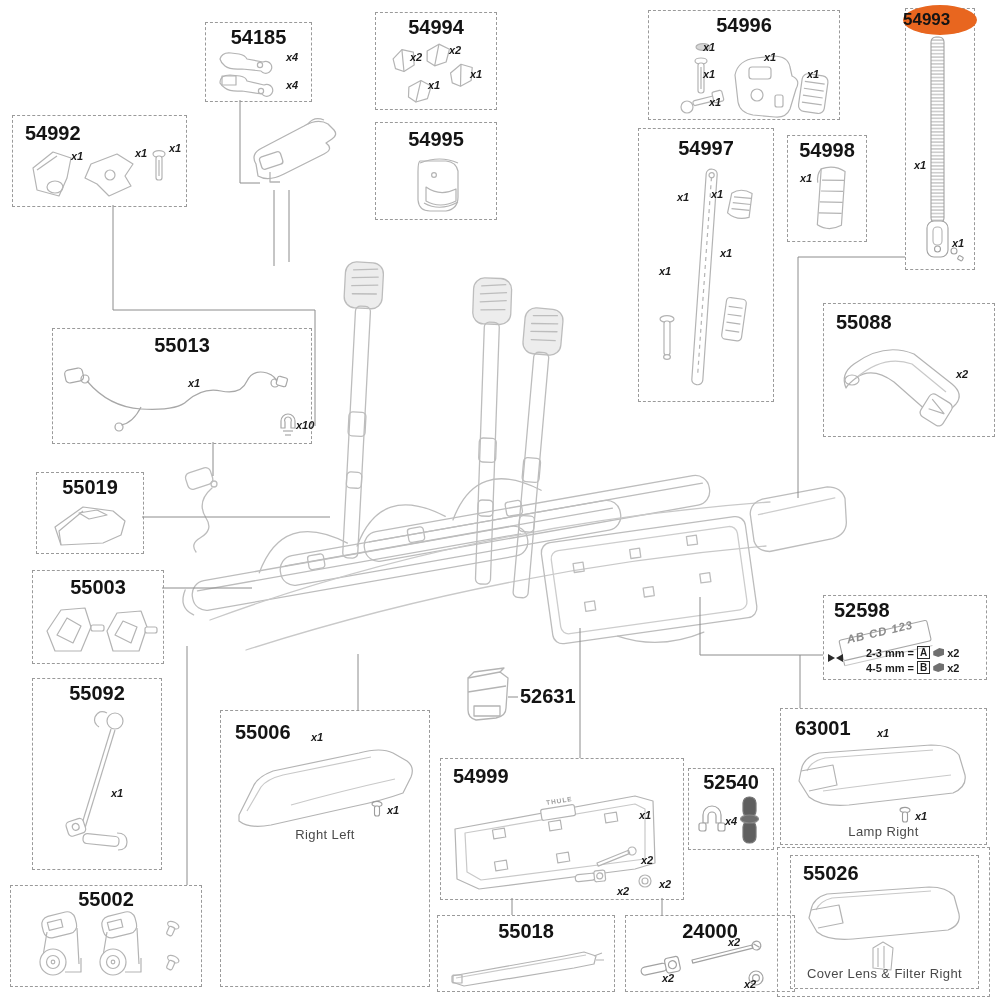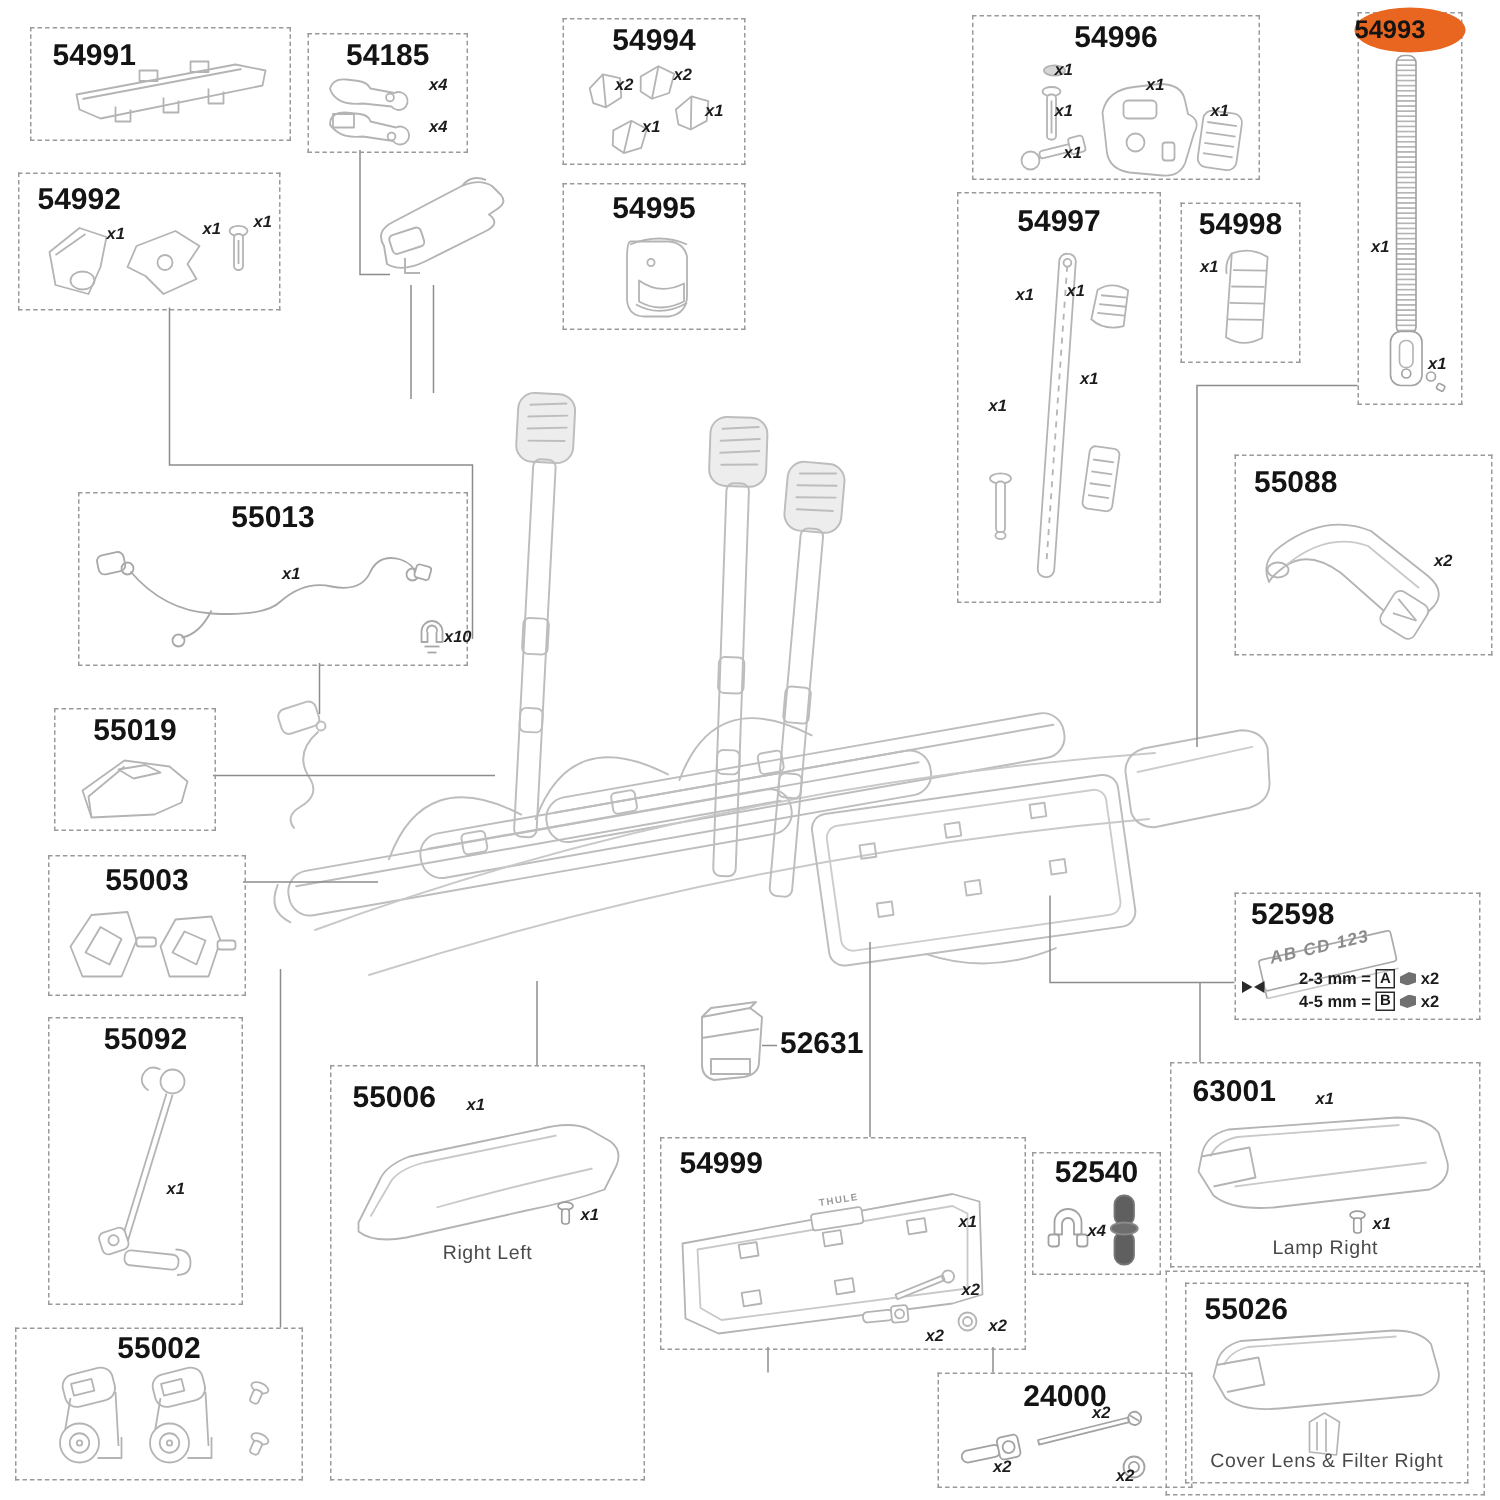--- a/index.html
+++ b/index.html
@@ -150,32 +150,20 @@
   </svg>
 
   <svg class="sk" style="left:460px;top:668px" width="55" height="56" viewBox="0 0 55 56" fill="#fff" stroke="var(--sk)" stroke-width="1.3" stroke-linejoin="round">
     <path d="M8,10 L40,4 L48,10 L46,40 Q46,48 36,50 L16,52 Q8,50 8,42 Z"></path>
     <path d="M8,24 L46,18" fill="none"></path>
       <path d="M14,38 h26 v10 h-26 z" fill="none"></path>
     <path d="M8,10 L14,4 L44,0 L40,4" fill="none"></path>
   </svg>
   <div class="freelabel" style="left:520px;top:685px">52631</div>
 
-  <div class="pbox" style="left:20px;top:18px;width:172px;height:74px">
-    <div class="pnum" style="left:14px;top:7px">54991</div>
-    <svg class="sk" style="left:20px;top:14px" width="148" height="58" viewBox="0 0 148 58" fill="#fff" stroke="var(--sk)" stroke-width="1.2" stroke-linejoin="round">
-      <path d="M10,30 L116,10 L136,14 L134,24 L26,46 L12,40 Z"></path>
-      <path d="M14,33 L120,13" fill="none"></path>
-      <path d="M36,38 v10 h10 v-8" fill="none"></path>
-        <path d="M68,32 v10 h10 v-8" fill="none"></path>
-        <path d="M98,26 v10 h10 v-8" fill="none"></path>
-      <rect x="52" y="14" width="12" height="7" fill="none"></rect>
-        <rect x="86" y="8" width="12" height="7" fill="none"></rect>
-    </svg>
-  </div>
 
   <div class="pbox" style="left:205px;top:22px;width:105px;height:78px">
     <div class="pnum ctr" style="top:3px">54185</div>
     <svg class="sk" style="left:8px;top:26px" width="90" height="50" viewBox="0 0 90 50" fill="#fff" stroke="var(--sk)" stroke-width="1.2" stroke-linejoin="round">
       <g>
           <path d="M6,10 q2,-7 11,-6 l8,1 q6,1 8,5 l16,3 a6,6 0 1 1 -2,9 l-19,-2 q-12,1 -17,-3 q-4,-3 -5,-7 z"></path>
           <circle cx="46" cy="16" r="2.6" fill="none"></circle>
         </g>
       <g transform="translate(2,24)">
           <path d="M4,10 q0,-8 10,-8 l10,1 q6,1 7,5 l17,4 a6,6 0 1 1 -2,9 l-20,-3 q-12,1 -17,-3 q-4,-3 -5,-5 z"></path>
@@ -491,20 +479,29 @@
       <circle cx="196" cy="96" r="6" fill="none"></circle>
         <circle cx="196" cy="96" r="3" fill="none"></circle>
     </svg>
     <span class="plate-logo" style="left:105px;top:38px">THULE</span>
     <span class="cnt" style="left:198px;top:50px">x1</span>
     <span class="cnt" style="left:200px;top:95px">x2</span>
     <span class="cnt" style="left:218px;top:119px">x2</span>
     <span class="cnt" style="left:176px;top:126px">x2</span>
   </div>
 
+  <div class="pbox" style="left:437px;top:915px;width:176px;height:75px">
+    <div class="pnum ctr" style="top:4px">55018</div>
+    <svg class="sk" style="left:8px;top:28px" width="160" height="44" viewBox="0 0 160 44" fill="#fff" stroke="var(--sk)" stroke-width="1.2" stroke-linejoin="round">
+      <path d="M6,32 L118,12 L138,8 L150,12 L148,20 L128,24 L18,42 L6,38 Z"></path>
+      <path d="M10,34 L140,11" fill="none" stroke="#c9c9c9"></path>
+      <rect x="7" y="31" width="9" height="8" fill="none"></rect>
+      <path d="M148,12 l8,-3 M150,16 l8,0" fill="none"></path>
+    </svg>
+  </div>
 
   <div class="pbox" style="left:625px;top:915px;width:168px;height:75px">
     <div class="pnum ctr" style="top:4px">24000</div>
     <svg class="sk" style="left:8px;top:26px" width="152" height="46" viewBox="0 0 152 46" fill="#fff" stroke="#a2a2a2" stroke-width="1.2" stroke-linejoin="round">
       <g transform="translate(58,18) rotate(-14)">
           <rect x="0" y="0" width="62" height="3.2"></rect>
           <circle cx="66" cy="1.6" r="4.4" fill="none"></circle>
           <line x1="63.5" y1="-1" x2="68.5" y2="4"></line>
         </g>
       <g transform="translate(6,24) rotate(-12)">

